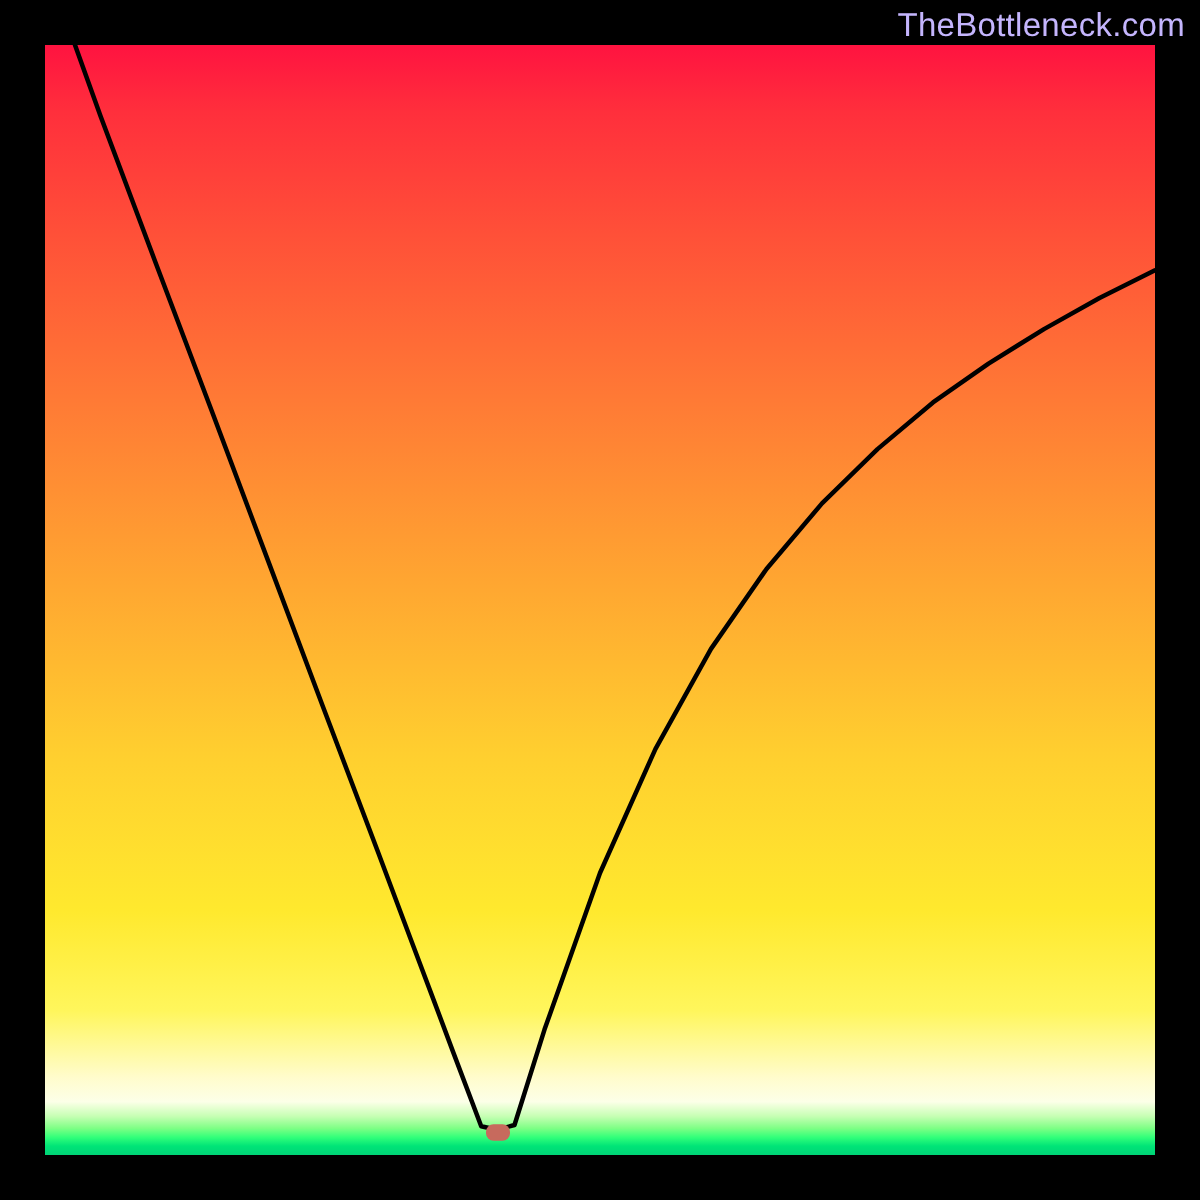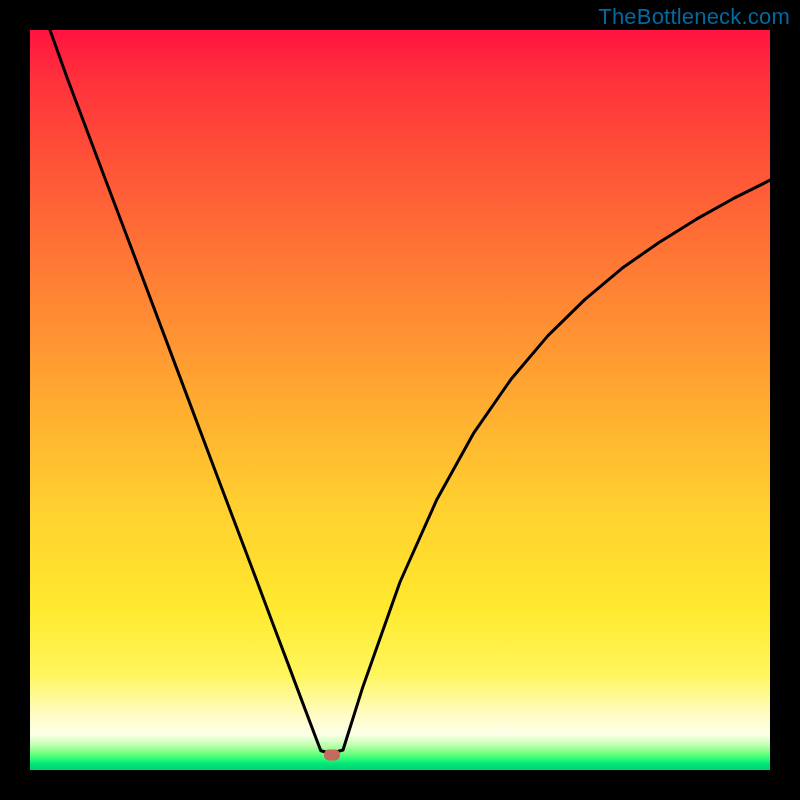--- a/index.html
+++ b/index.html
@@ -40,21 +40,21 @@
       #7dff85 97.6%,
       #32ff7a 98.4%,
       #00e477 99.2%,
       #00d477 100%
     );
   }
   .watermark {
     position: absolute;
     top: 4px;
     right: 10px;
-    color: #0369a1;
+    color: #c4b5fd;
     font-size: 22px;
     font-weight: 500;
     letter-spacing: 0.2px;
     user-select: none;
   }
   svg.curve {
     position: absolute;
     left: 0;
     top: 0;
     width: 740px;

